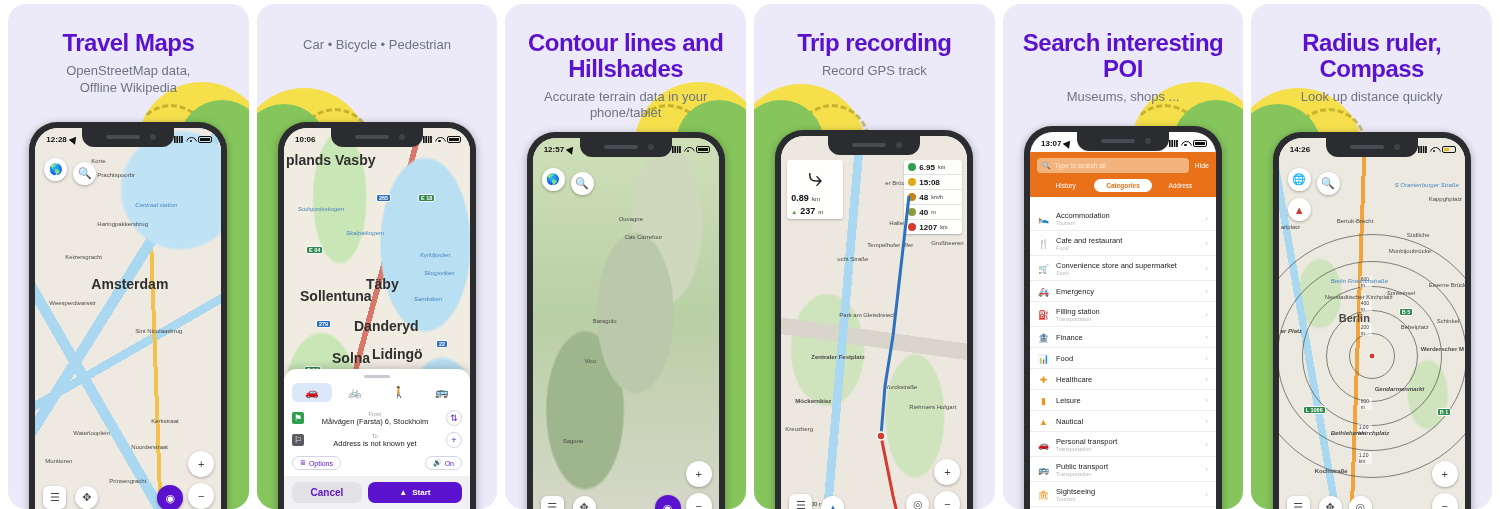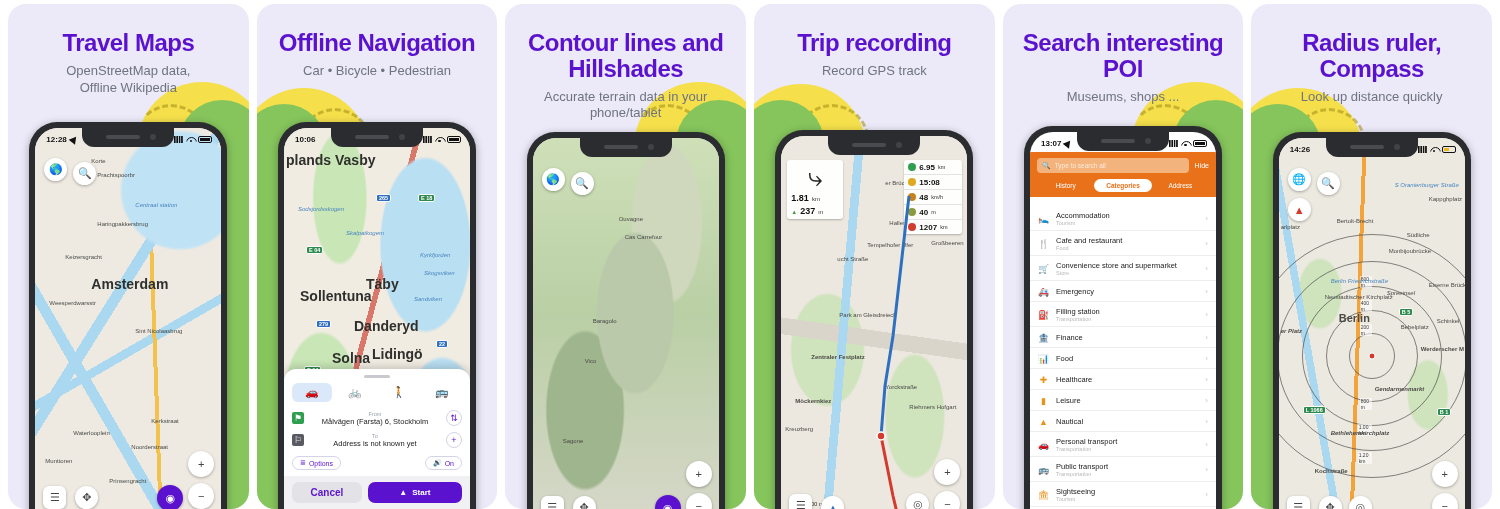--- a/index.html
+++ b/index.html
@@ -295,21 +295,20 @@
         </div>
       </div>
     </div>
   </div>
 
   <div class="panel p2">
     <div class="blob-yellow" style="left:-18px;right:auto;top:84px"></div>
     <div class="blob-dash" style="left:40px;right:auto;top:104px"></div>
     <div class="blob-green" style="left:-16px;right:auto;top:100px"></div>
     <div class="headline">
-      <h2>Offline Navigation</h2>
       <p>Car • Bicycle • Pedestrian</p>
     </div>
     <div class="phone">
       <div class="screen">
         <div class="map map-sto">
           <div class="maplabel big" style="left:2px;top:24px">plands Vasby</div>
           <div class="maplabel big" style="left:16px;top:160px">Sollentuna</div>
           <div class="maplabel big" style="left:82px;top:148px">Täby</div>
           <div class="maplabel big" style="left:70px;top:190px">Danderyd</div>
           <div class="maplabel big" style="left:48px;top:222px">Solna</div>
@@ -414,20 +413,31 @@
           <div class="maplabel" style="left:86px;top:78px">Ouvagne</div>
           <div class="maplabel" style="left:60px;top:180px">Baragolo</div>
           <div class="maplabel" style="left:92px;top:96px">Cas Carrefour</div>
           <div class="maplabel" style="left:52px;top:220px">Vico</div>
           <div class="maplabel" style="left:30px;top:300px">Sagone</div>
         </div>
         <div class="notch">
           <div class="speaker"></div>
           <div class="cam"></div>
         </div>
+        <div class="statusbar">
+          <div class="sb-left">
+            <span>12:57</span>
+            <span class="ic-loc"></span>
+          </div>
+          <div class="sb-right">
+            <span class="ic-bars"></span>
+            <span class="ic-wifi"></span>
+            <span class="ic-batt full"></span>
+          </div>
+        </div>
         <div class="mapbtn" style="left:9px;top:30px">
           <span style="color:#2f6fc0">🌎</span>
         </div>
         <div class="mapbtn" style="left:38px;top:34px">
           <span>🔍</span>
         </div>
         <div class="sq-btn" style="left:8px;bottom:8px">
           <span>☰</span>
         </div>
         <div class="mapbtn" style="left:40px;bottom:8px">
@@ -469,21 +479,21 @@
           <div class="maplabel" style="left:58px;top:176px">Park am Gleisdreieck</div>
           <div class="maplabel" style="left:56px;top:120px">ucht Straße</div>
         </div>
         <div class="notch">
           <div class="speaker"></div>
           <div class="cam"></div>
         </div>
         <div class="turnbox">
           <div class="arrow">⤷</div>
           <div class="trow">
-            <b>1.81</b>
+            <b>0.89</b>
             <span>km</span>
           </div>
           <div class="trow">
             <span style="color:#4a9a3c">▲</span>
             <b>237</b>
             <span>m</span>
           </div>
         </div>
         <div class="tripstats">
           <div class="tstat">

